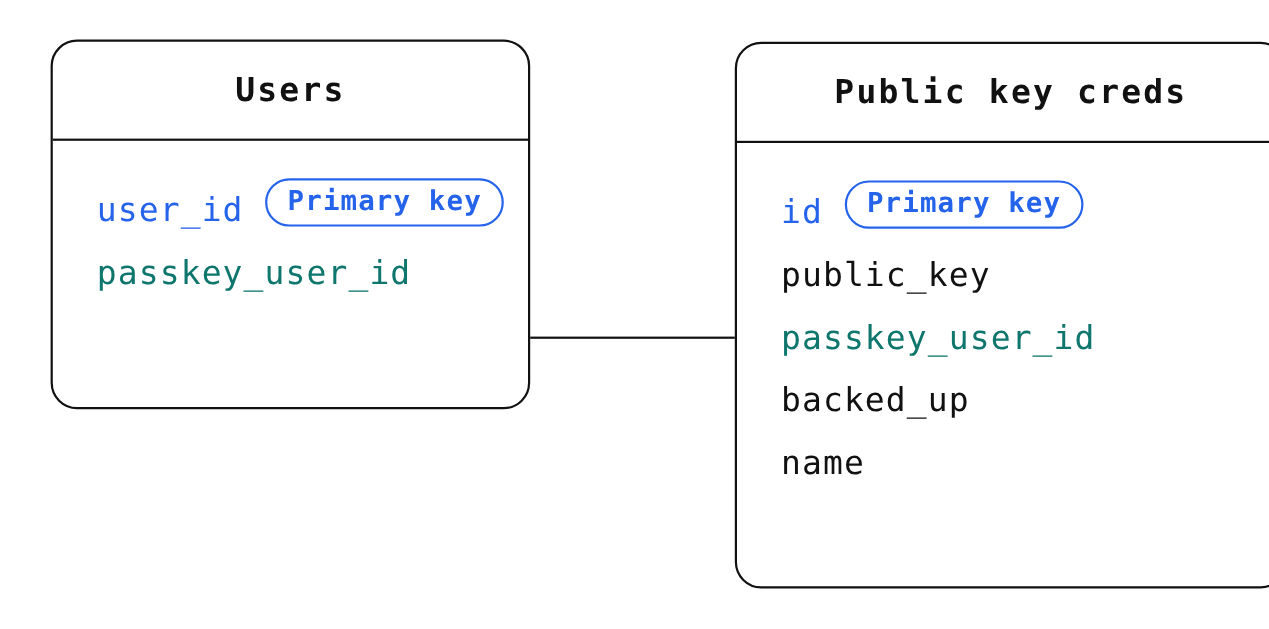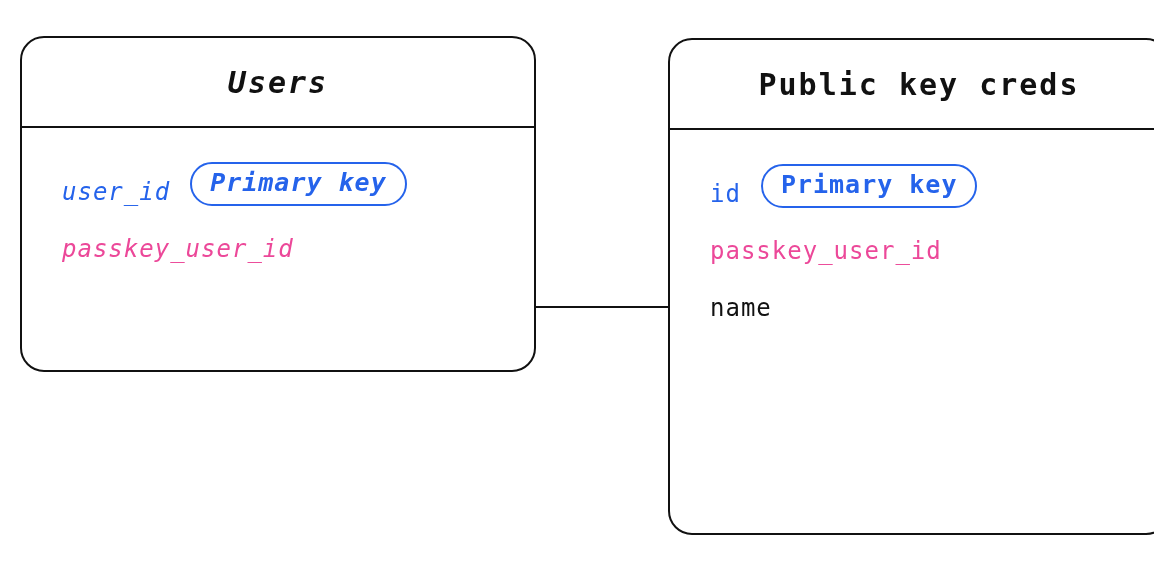--- a/index.html
+++ b/index.html
@@ -17,25 +17,24 @@
   }
   .table-card {
     position: absolute;
     background: #ffffff;
     border: 2px solid #111111;
     border-radius: 24px;
     box-sizing: border-box;
     z-index: 2;
   }
   .table-card.users {
-    left: 20px;
+    left: 46px;
     top: 36px;
-    width: 516px;
+    width: 436px;
     height: 336px;
-    font-style: italic;
   }
   .table-card.creds {
     left: 668px;
     top: 38px;
     width: 502px;
     height: 497px;
   }
   .table-header {
     height: 90px;
     border-bottom: 2px solid #111111;
@@ -54,27 +53,27 @@
   .table-body {
     padding: 27px 20px 0 40px;
   }
   .field-row {
     height: 57px;
     display: flex;
     align-items: center;
     white-space: nowrap;
   }
   .field-name {
-    font-size: 24px;
+    font-size: 30px;
     letter-spacing: 1px;
     color: #111111;
     margin-top: 16px;
   }
   .field-name.blue { color: #2563eb; }
-  .field-name.orange { color: #ec4899; }
+  .field-name.orange { color: #0f766e; }
   .pk-badge {
     display: inline-flex;
     align-items: center;
     margin-left: 20px;
     padding: 4px 18px 6px 18px;
     border: 2.5px solid #2563eb;
     border-radius: 999px;
     color: #2563eb;
     font-size: 25px;
     font-weight: bold;
@@ -116,21 +115,27 @@
   <div class="table-card creds">
     <div class="table-header">
       <span class="table-title">Public key creds</span>
     </div>
     <div class="table-body">
       <div class="field-row">
         <span class="field-name blue">id</span>
         <span class="pk-badge">Primary key</span>
       </div>
       <div class="field-row">
+        <span class="field-name">public_key</span>
+      </div>
+      <div class="field-row">
         <span class="field-name orange">passkey_user_id</span>
+      </div>
+      <div class="field-row">
+        <span class="field-name">backed_up</span>
       </div>
       <div class="field-row">
         <span class="field-name">name</span>
       </div>
     </div>
   </div>
 
 </div>
 
 </body></html>

